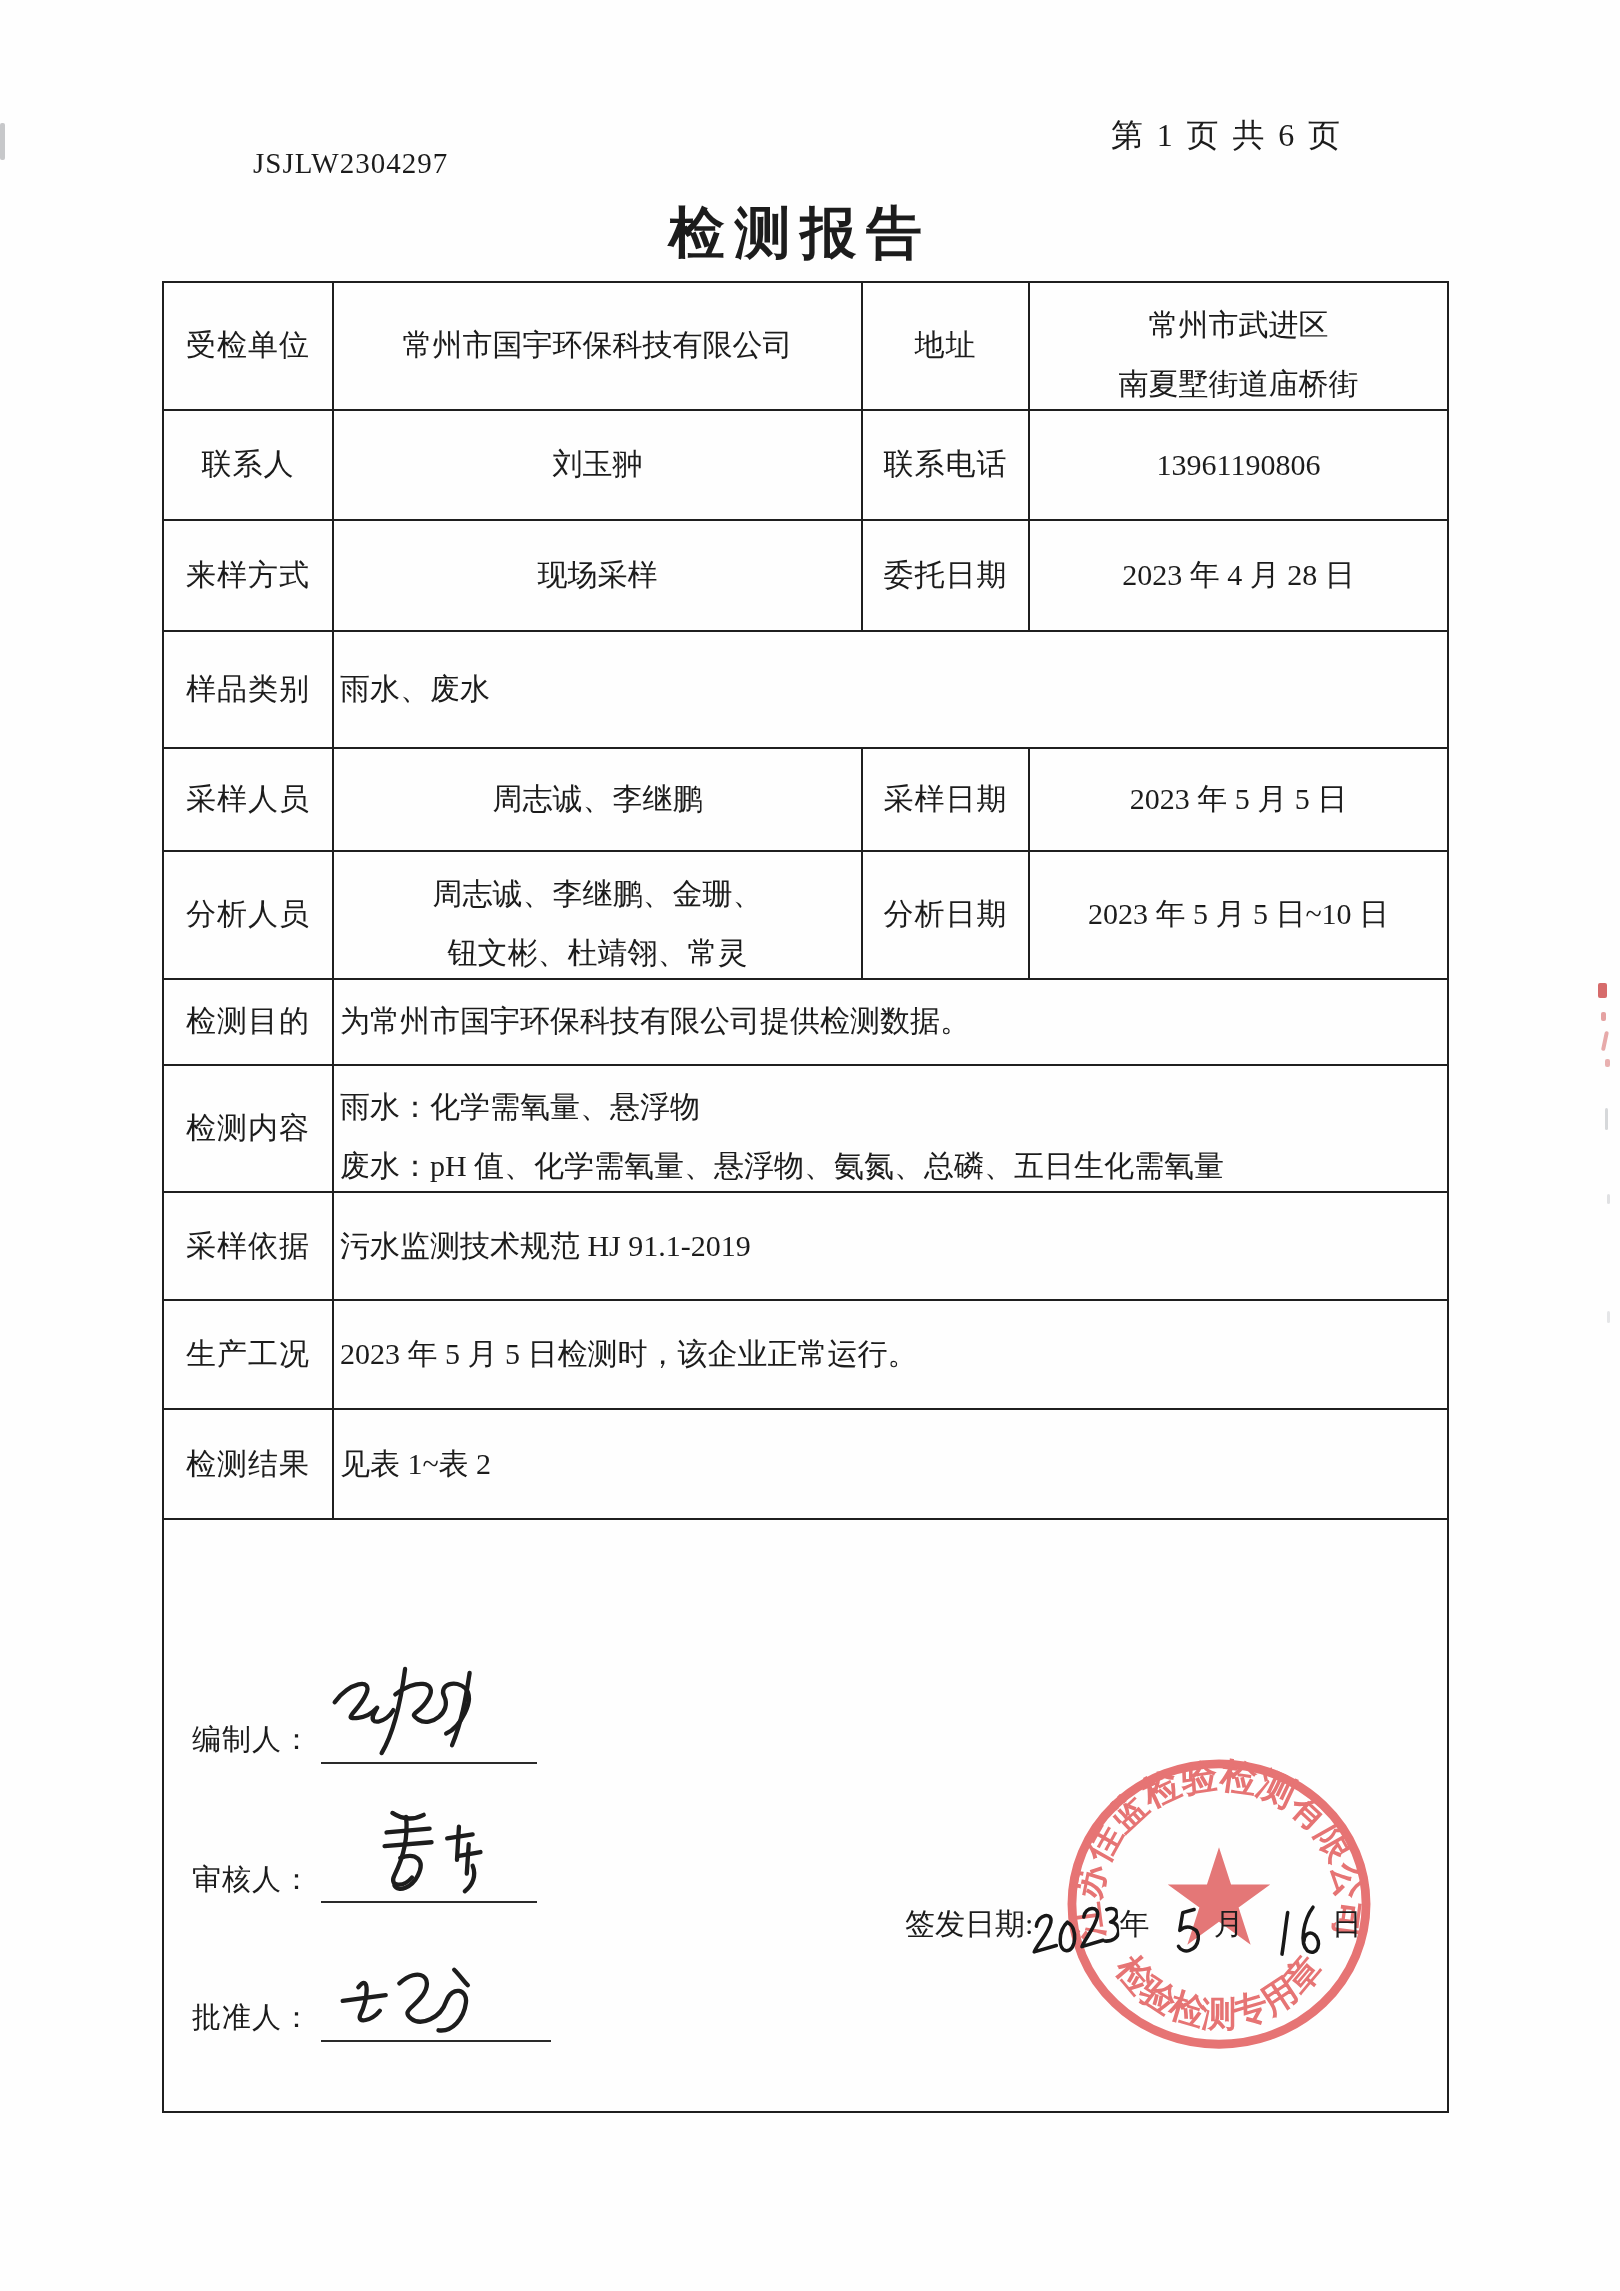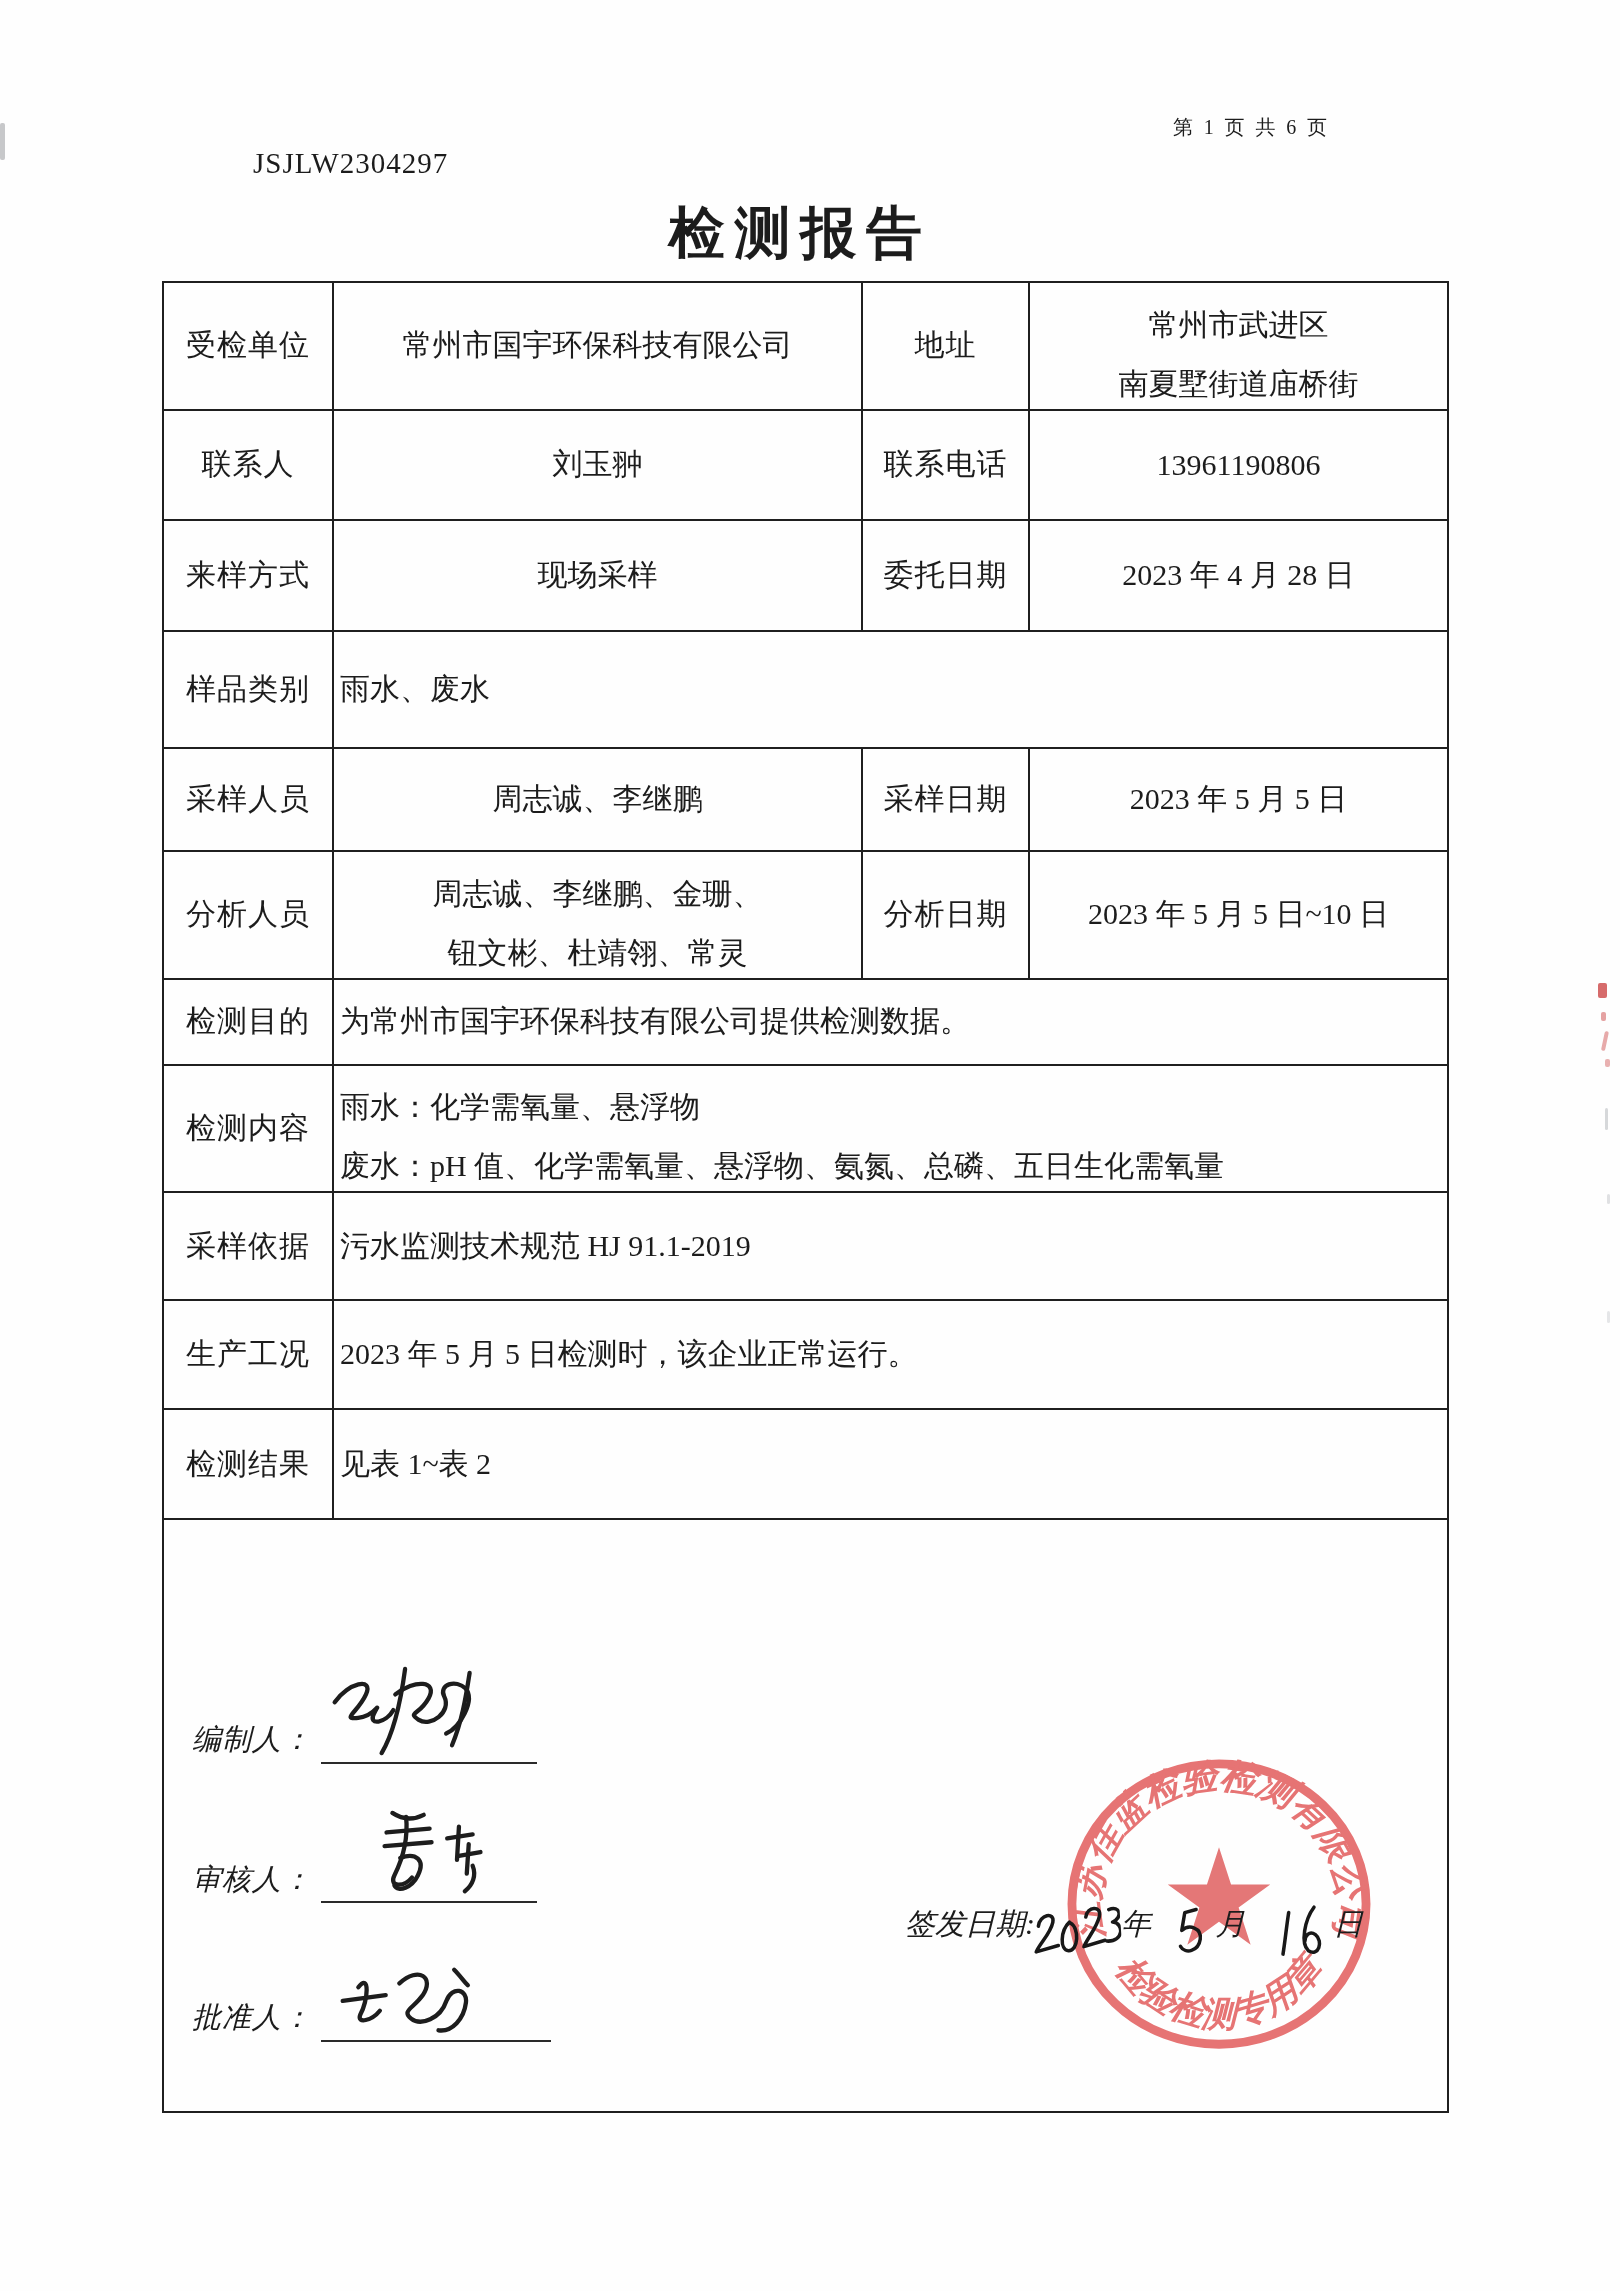--- a/index.html
+++ b/index.html
@@ -5,34 +5,34 @@
   html,body{margin:0;padding:0;}
   body{
     width:1620px;height:2292px;position:relative;background:#ffffff;
     font-family:"Liberation Serif","DejaVu Serif",serif;color:#1c1c1c;
     -webkit-font-smoothing:antialiased;
   }
   .page{position:absolute;inset:0;background:#fefefe;overflow:hidden;}
 
   
   .report-no{position:absolute;left:253px;top:147px;font-size:29px;letter-spacing:1px;}
-  .page-info{position:absolute;left:1173px;top:114px;font-size:20px;letter-spacing:2.9px;}
+  .page-info{position:absolute;left:1111px;top:114px;font-size:32px;letter-spacing:2.9px;}
   .doc-title{position:absolute;left:0;right:19.6px;top:196px;margin:0;text-align:center;
     font-size:56px;font-weight:bold;letter-spacing:9.8px;}
 
   
   table.report{position:absolute;left:162px;top:281px;width:1284px;
     border-collapse:collapse;table-layout:fixed;border:2.9px solid #1f1f1f;}
   table.report td{border:2px solid #1f1f1f;font-size:30px;vertical-align:middle;
     padding:3.9px 5.9px;overflow:hidden;}
   td.lab{text-align:center;letter-spacing:1px;}
   td.val-c{text-align:center;}
   td.val-l{text-align:left;padding-left:23.5px;}
   .two-line div{line-height:43px;margin-top:16px;}
-  td.sig-cell{position:relative;padding:0;height:583px;font-style:italic;}
+  td.sig-cell{position:relative;padding:0;height:583px;}
 
   
   .sig-label{position:absolute;font-size:29px;letter-spacing:1px;z-index:3;}
   .sig-line{position:absolute;height:0;border-top:2.5px solid #2a2a2a;z-index:2;}
   .sig-svg{position:absolute;z-index:3;}
   .sig-svg path{fill:none;stroke:#1d1d1d;stroke-width:4.4;stroke-linecap:round;stroke-linejoin:round;}
 
   
   .issue-date{position:absolute;left:741px;top:384px;display:flex;align-items:flex-start;z-index:4;}
   .issue-date .printed{font-size:30px;line-height:39px;}

